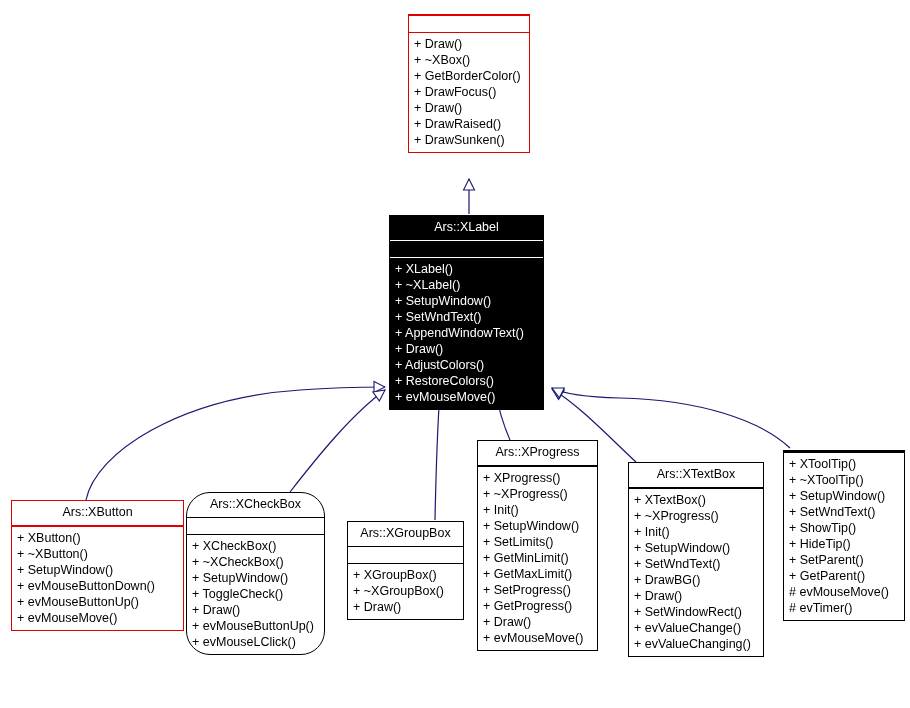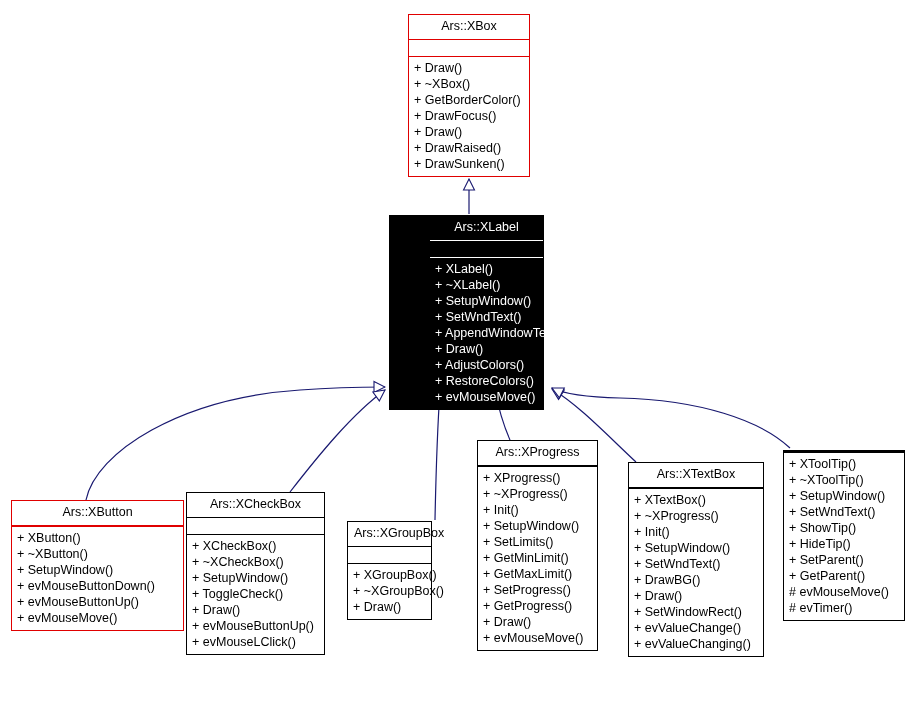--- a/index.html
+++ b/index.html
@@ -117,36 +117,35 @@
     <g>
       <path d="M 636 462 C 608 436 580 406 552 389" fill="none" stroke="#191970" stroke-width="1.2" marker-end="url(#gen-arrow)"></path>
     </g>
 
     <g>
       <path d="M 790 448 C 760 420 700 400 620 398 C 580 397 560 392 552 388" fill="none" stroke="#191970" stroke-width="1.2" marker-end="url(#gen-arrow)"></path>
     </g>
   </svg>
 
   <div class="uml-class red" style="left:408px; top:14px; width:122px;">
-    <div class="cls-name">Ars::XBox</div>
     <div class="cls-sep"></div>
     <div class="cls-attrs empty"></div>
     <div class="cls-sep"></div>
     <div class="cls-ops">
       <div class="member">+ Draw()</div>
       <div class="member">+ ~XBox()</div>
       <div class="member">+ GetBorderColor()</div>
       <div class="member">+ DrawFocus()</div>
       <div class="member">+ Draw()</div>
       <div class="member">+ DrawRaised()</div>
       <div class="member">+ DrawSunken()</div>
     </div>
   </div>
 
-  <div class="uml-class filled" style="left:389px; top:215px; width:155px;padding-left:40px;">
+  <div class="uml-class filled" style="left:389px; top:215px; width:155px;">
     <div class="cls-name">Ars::XLabel</div>
     <div class="cls-sep"></div>
     <div class="cls-attrs empty"></div>
     <div class="cls-sep"></div>
     <div class="cls-ops">
       <div class="member">+ XLabel()</div>
       <div class="member">+ ~XLabel()</div>
       <div class="member">+ SetupWindow()</div>
       <div class="member">+ SetWndText()</div>
       <div class="member">+ AppendWindowText()</div>
@@ -164,37 +163,37 @@
     <div class="cls-ops">
       <div class="member">+ XButton()</div>
       <div class="member">+ ~XButton()</div>
       <div class="member">+ SetupWindow()</div>
       <div class="member">+ evMouseButtonDown()</div>
       <div class="member">+ evMouseButtonUp()</div>
       <div class="member">+ evMouseMove()</div>
     </div>
   </div>
 
-  <div class="uml-class" style="left:186px; top:492px; width:139px;">
+  <div class="uml-class" style="left:186px; top:492px; width:139px;border-radius:24px;">
     <div class="cls-name">Ars::XCheckBox</div>
     <div class="cls-sep"></div>
     <div class="cls-attrs empty"></div>
     <div class="cls-sep"></div>
     <div class="cls-ops">
       <div class="member">+ XCheckBox()</div>
       <div class="member">+ ~XCheckBox()</div>
       <div class="member">+ SetupWindow()</div>
       <div class="member">+ ToggleCheck()</div>
       <div class="member">+ Draw()</div>
       <div class="member">+ evMouseButtonUp()</div>
       <div class="member">+ evMouseLClick()</div>
     </div>
   </div>
 
-  <div class="uml-class" style="left:347px; top:521px; width:85px;">
+  <div class="uml-class" style="left:347px; top:521px; width:117px;">
     <div class="cls-name">Ars::XGroupBox</div>
     <div class="cls-sep"></div>
     <div class="cls-attrs empty"></div>
     <div class="cls-sep"></div>
     <div class="cls-ops">
       <div class="member">+ XGroupBox()</div>
       <div class="member">+ ~XGroupBox()</div>
       <div class="member">+ Draw()</div>
     </div>
   </div>

